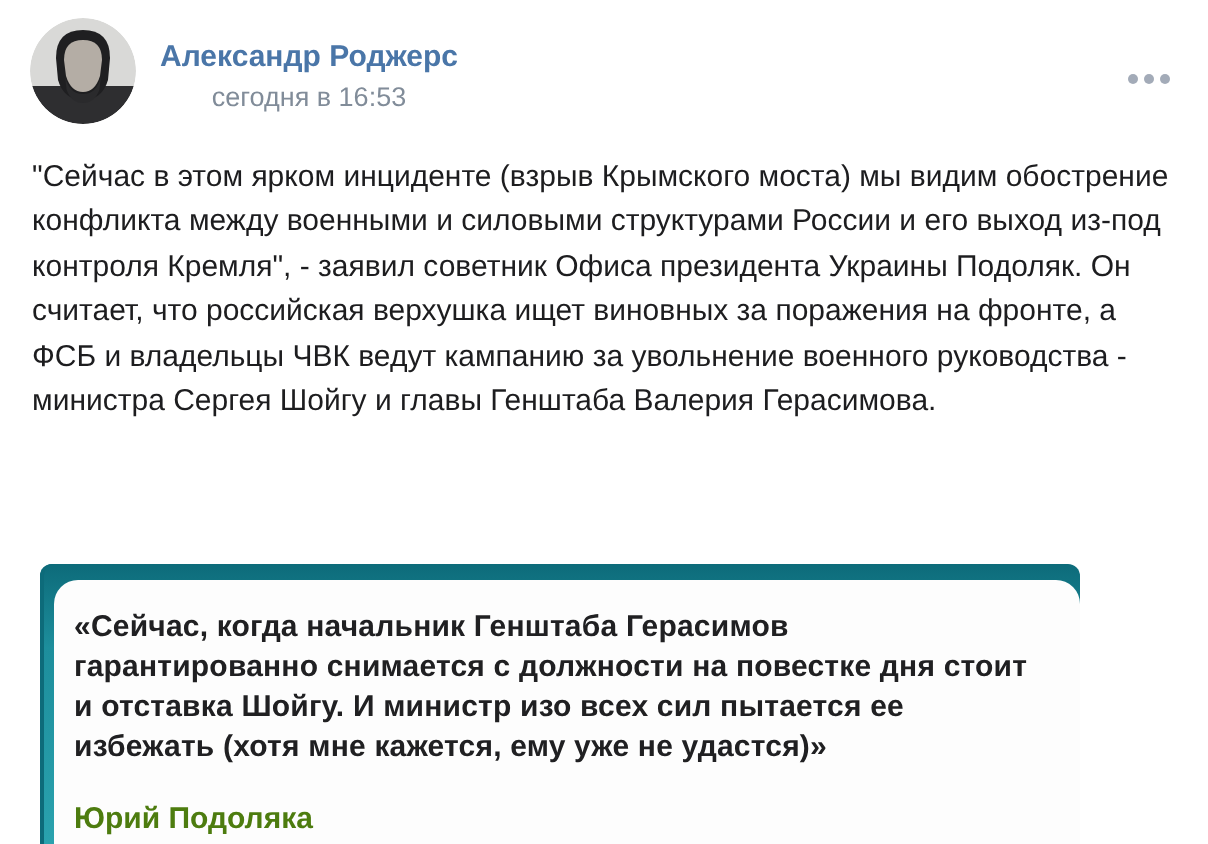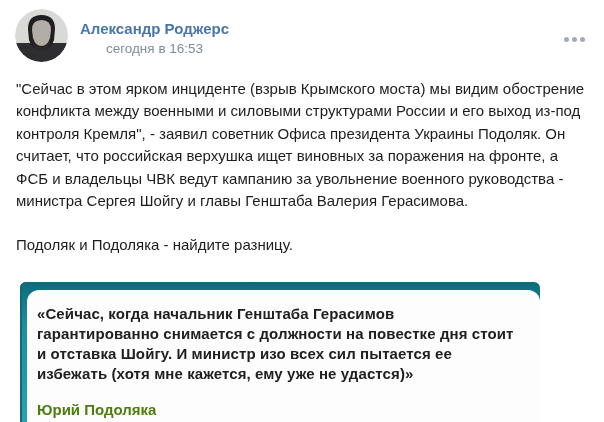--- a/index.html
+++ b/index.html
@@ -130,21 +130,20 @@
     </div>
     <div class="menu-dots">
       <i></i>
         <i></i>
         <i></i>
     </div>
   </div>
 
   <div class="post-body">
     <div class="para1">"Сейчас в этом ярком инциденте (взрыв Крымского моста) мы видим обострение конфликта между военными и силовыми структурами России и его выход из-под контроля Кремля", - заявил советник Офиса президента Украины Подоляк. Он считает, что российская верхушка ищет виновных за поражения на фронте, а ФСБ и владельцы ЧВК ведут кампанию за увольнение военного руководства - министра Сергея Шойгу и главы Генштаба Валерия Герасимова.</div>
-    <div class="para2">Подоляк и Подоляка - найдите разницу.</div>
   </div>
 
   <div class="quote-image">
     <div class="quote-bubble">
       <div class="quote-text">«Сейчас, когда начальник Генштаба Герасимов гарантированно снимается с должности на повестке дня стоит и отставка Шойгу. И министр изо всех сил пытается ее избежать (хотя мне кажется, ему уже не удастся)»</div>
       <div class="quote-author">Юрий Подоляка</div>
 
     </div>
   </div>
 

